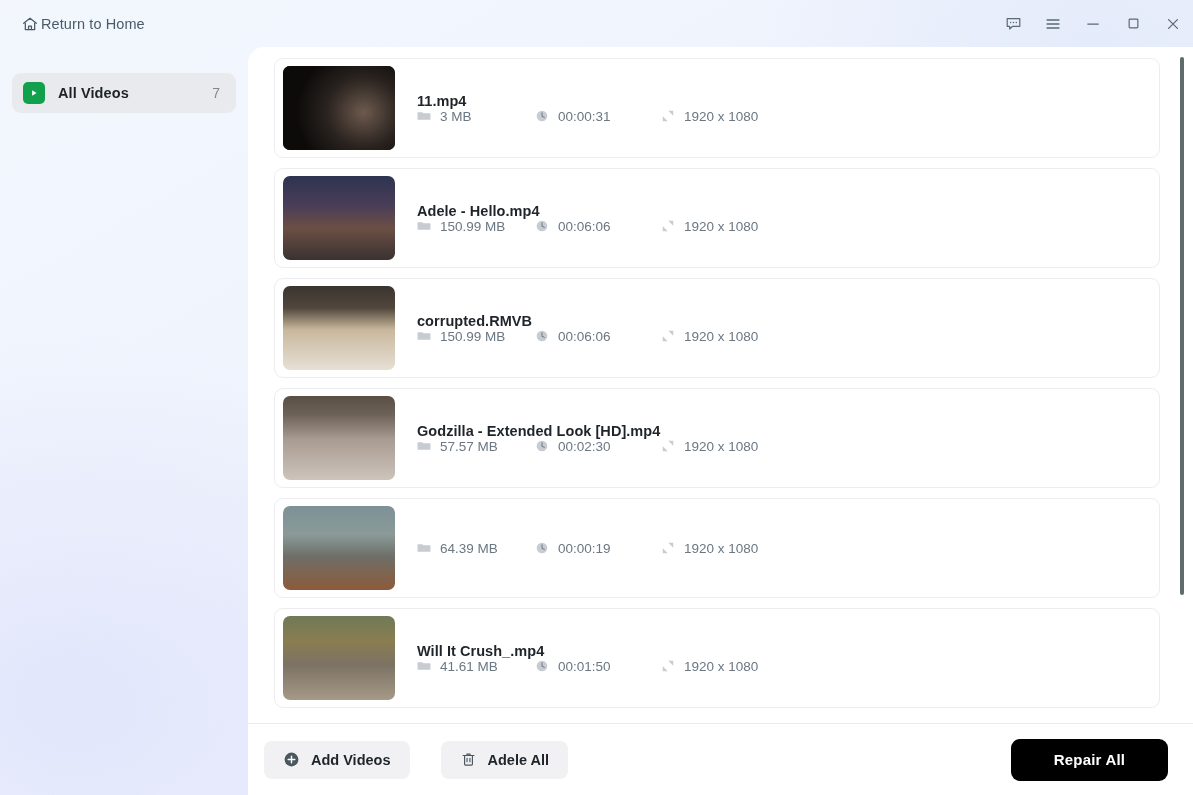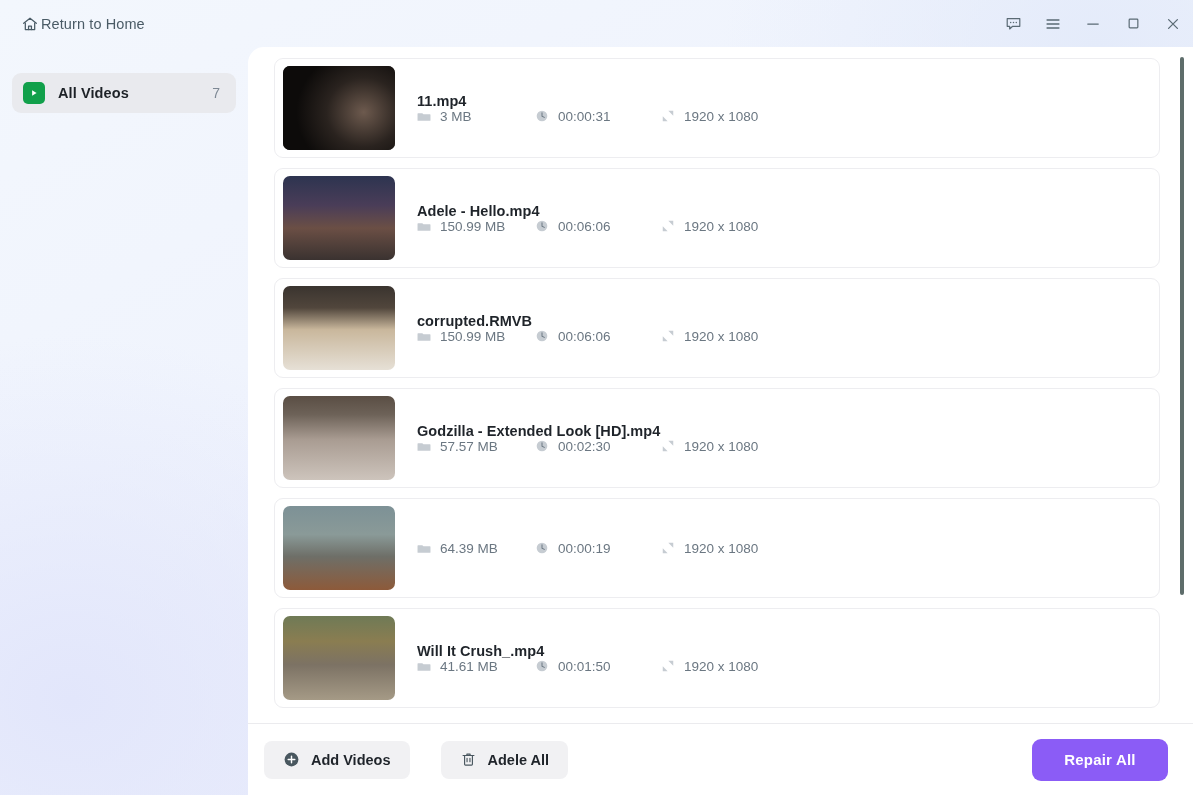--- a/index.html
+++ b/index.html
@@ -162,21 +162,21 @@
   .meta-row {
     display: flex;
     align-items: center;
     font-size: 13.5px;
     color: #6b7782;
   }
   .meta-item { display: flex; align-items: center; }
   .meta-item .mi-ic { flex: 0 0 auto; display:flex; }
   .meta-item .mi-tx { margin-left: 9px; white-space: nowrap; }
 
-  .m-size { width: 118px; align-items: flex-end; }
+  .m-size { width: 118px; }
   .m-dur  { width: 126px; }
 
   
   #scroll-track {
     position: absolute;
     right: 9px; top: 10px;
     width: 4px;
     height: 656px;
   }
   #scroll-thumb {
@@ -217,23 +217,23 @@
     margin-left: 11px;
     font-size: 14.5px;
     font-weight: bold;
     color: #1f242a;
   }
   #remove-all-btn { margin-left: 22px; }
 
   #repair-all-btn {
     margin-left: auto;
     height: 42px;
-    width: 136px;
+    width: 157px;
     border-radius: 9px;
-    background: #8b5cf6;
+    background: #000000;
     color: #fff;
     font-size: 15px;
     font-weight: bold;
     border: none;
     cursor: pointer;
     font-family: inherit;
     letter-spacing: .2px;
   }
 </style>
 </head>

